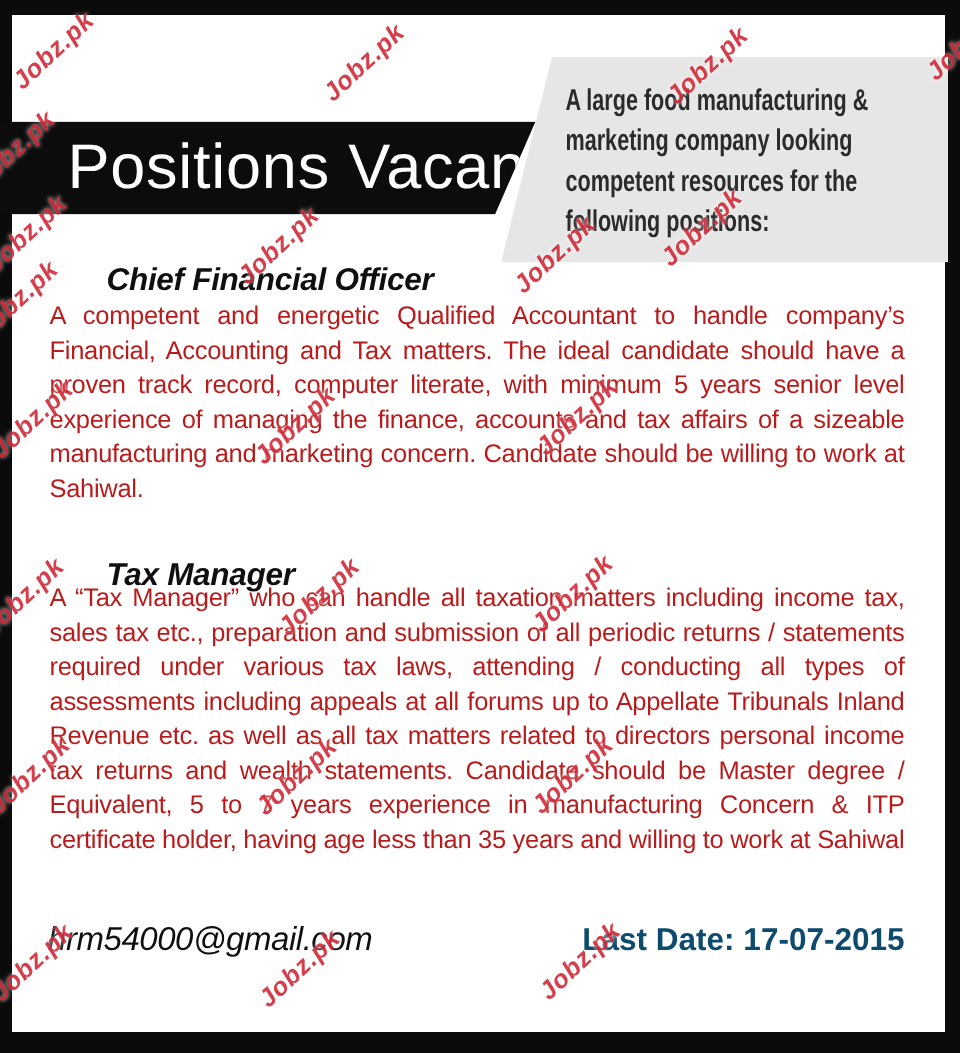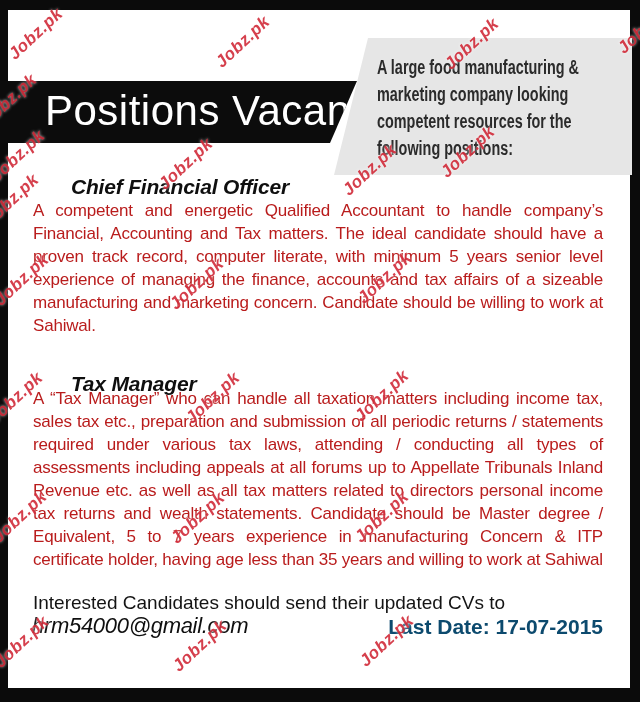--- a/index.html
+++ b/index.html
@@ -87,21 +87,20 @@
   <div class="banner">
     <div class="banner-title">Positions Vacant</div>
   </div>
 
   <div class="heading heading-cfo">Chief Financial Officer</div>
   <div class="body-para para-cfo">A competent and energetic Qualified Accountant to handle company’s Financial, Accounting and Tax matters. The ideal candidate should have a proven track record, computer literate, with minimum 5 years senior level experience of managing the finance, accounts and tax affairs of a sizeable manufacturing and marketing concern. Candidate should be willing to work at Sahiwal.</div>
 
   <div class="heading heading-tm">Tax Manager</div>
   <div class="body-para para-tm">A “Tax Manager” who can handle all taxation matters including income tax, sales tax etc., preparation and submission of all periodic returns / statements required under various tax laws, attending / conducting all types of assessments including appeals at all forums up to Appellate Tribunals Inland Revenue etc. as well as all tax matters related to directors personal income tax returns and wealth statements. Candidate should be Master degree / Equivalent, 5 to 7 years experience in manufacturing Concern &amp; ITP certificate holder, having age less than 35 years and willing to work at Sahiwal</div>
 
-  <div class="cv-line">Interested Candidates should send their updated CVs to</div>
   <div class="email">hrm54000@gmail.com</div>
   <div class="last-date">Last Date: 17-07-2015</div>
 
   <div class="wm-layer">
       <span class="wm" style="left: 36px; top: 34px; color: rgb(210, 47, 61);">Jobz.pk</span>
       <span class="wm" style="left: 243px; top: 42px; color: rgb(210, 47, 61);">Jobz.pk</span>
       <span class="wm" style="left: 472px; top: 44px; color: rgb(210, 47, 61);">Jobz.pk</span>
       <span class="wm" style="left: 645px; top: 28px; color: rgb(210, 47, 61);">Jobz.pk</span>
       <span class="wm" style="left: 10px; top: 100px; color: rgb(210, 47, 61);">Jobz.pk</span>
       <span class="wm" style="left: 12px; top: 200px; color: rgb(210, 47, 61);">Jobz.pk</span>

